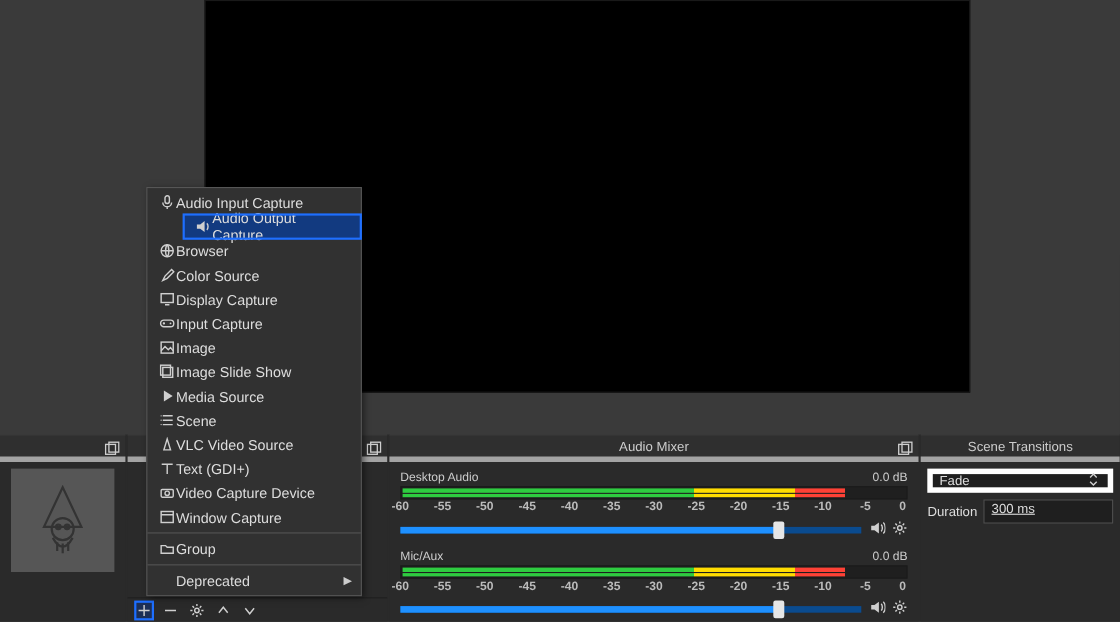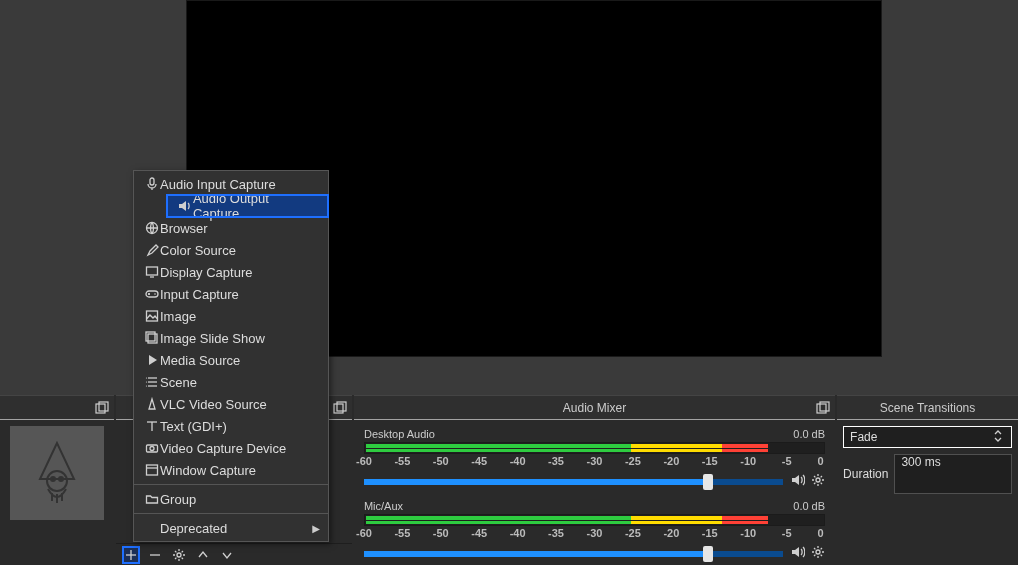--- a/index.html
+++ b/index.html
@@ -39,21 +39,21 @@
     border-top: 1px solid #444;
   }
   .dock-header {
     height: 24px;
     display: flex;
     align-items: center;
     justify-content: center;
     font-size: 12px;
     color: #ccc;
     position: relative;
-    border-bottom: 1px solid #a3a3a3;
+    border-bottom: 5px solid #a3a3a3;
     background: #2f2f2f;
   }
   .dock-header .pop-icon {
     position: absolute;
     right: 4px;
     top: 4px;
     width: 16px;
     height: 16px;
     display: flex;
     align-items: center;
@@ -128,27 +128,27 @@
   }
   .slider .thumb {
     position:absolute; left:82%; top:50%; width:10px; height:16px;
     background:#e6e6e6; border-radius:2px; transform:translate(-50%,-50%);
   }
   .vol-icons { display:flex; gap:6px; align-items:center; }
   .transitions { width: 182px; }
   .trans-body { padding:6px 6px; display:flex; flex-direction:column; gap:6px; }
   .trans-select {
     display:flex; align-items:center; background:#1f1f1f;
-    border:1px solid #ffffff; height:22px; padding:0 6px;
+    border:5px solid #ffffff; height:22px; padding:0 6px;
     font-size:12px; color:#ddd; justify-content:space-between;
   }
   .trans-row { display:flex; align-items:center; gap:6px; font-size:12px; }
   .trans-input {
-    flex:1; background:#1f1f1f; border:1px solid #505050; height:40px;
-    padding:0 6px; color:#ddd;
+    flex:1; background:#1f1f1f; border:1px solid #505050; height:22px;
+    padding:0 6px; color:#ddd;text-decoration:underline;
   }
 
   
   .context-menu {
     position:absolute;
     left:133px; top:170px;
     width:196px;
     background:#313131;
     border:1px solid #565656;
     box-shadow:2px 2px 6px rgba(0,0,0,.5);

